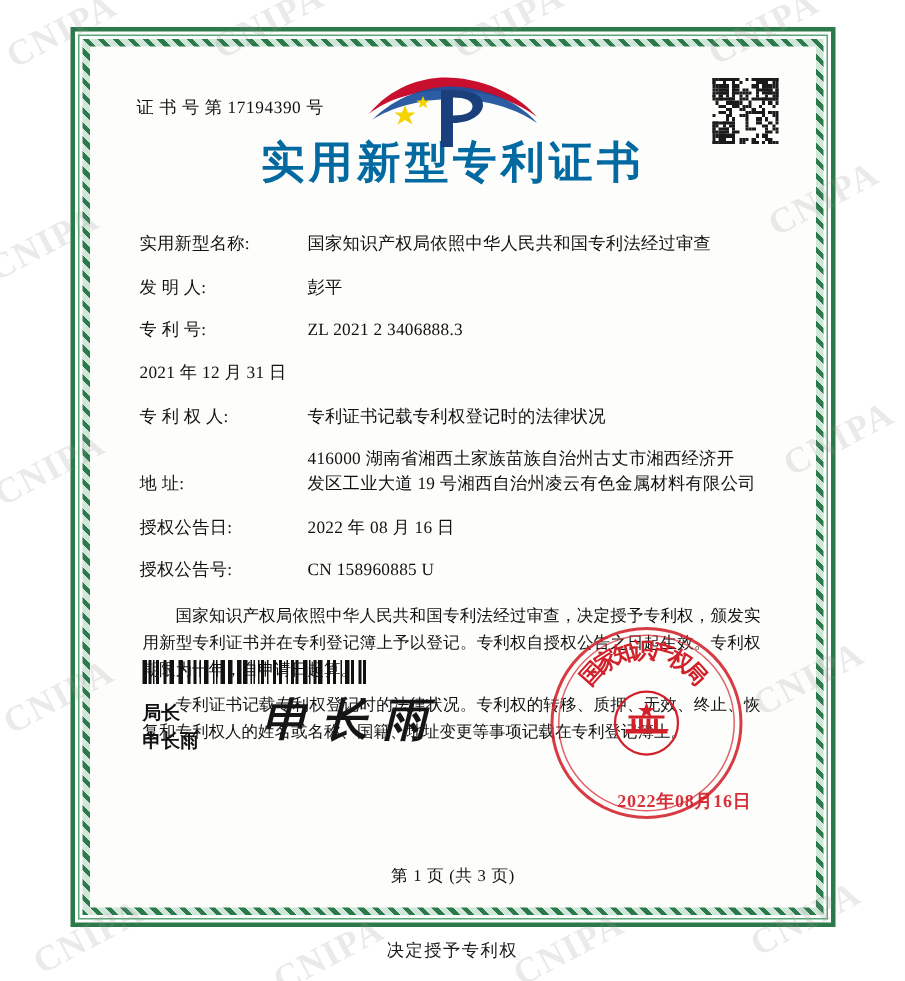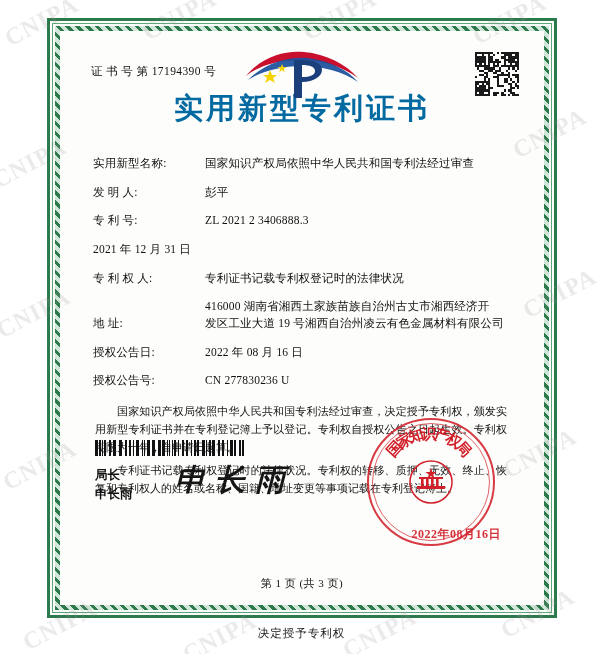--- a/index.html
+++ b/index.html
@@ -622,21 +622,21 @@
         <div class="frow">
           <div class="flabel">地 址:</div>
           <div class="fvalue">416000 湖南省湘西土家族苗族自治州古丈市湘西经济开<span class="line2">发区工业大道 19 号湘西自治州凌云有色金属材料有限公司</span></div>
         </div>
         <div class="frow">
           <div class="flabel">授权公告日:</div>
           <div class="fvalue">2022 年 08 月 16 日</div>
         </div>
         <div class="frow">
           <div class="flabel">授权公告号:</div>
-          <div class="fvalue">CN 277830236 U</div>
+          <div class="fvalue">CN 158960885 U</div>
         </div>
       </div>
 
     <div class="paras" id="paras">
         <div class="para">国家知识产权局依照中华人民共和国专利法经过审查，决定授予专利权，颁发实用新型专利证书并在专利登记簿上予以登记。专利权自授权公告之日起生效。专利权期限为十年，自申请日起算。</div>
         <div class="para">专利证书记载专利权登记时的法律状况。专利权的转移、质押、无效、终止、恢复和专利权人的姓名或名称、国籍、地址变更等事项记载在专利登记簿上。</div>
       </div>
 
     <div id="barcode">
         <i style="left: 0px; width: 3px;"></i>

